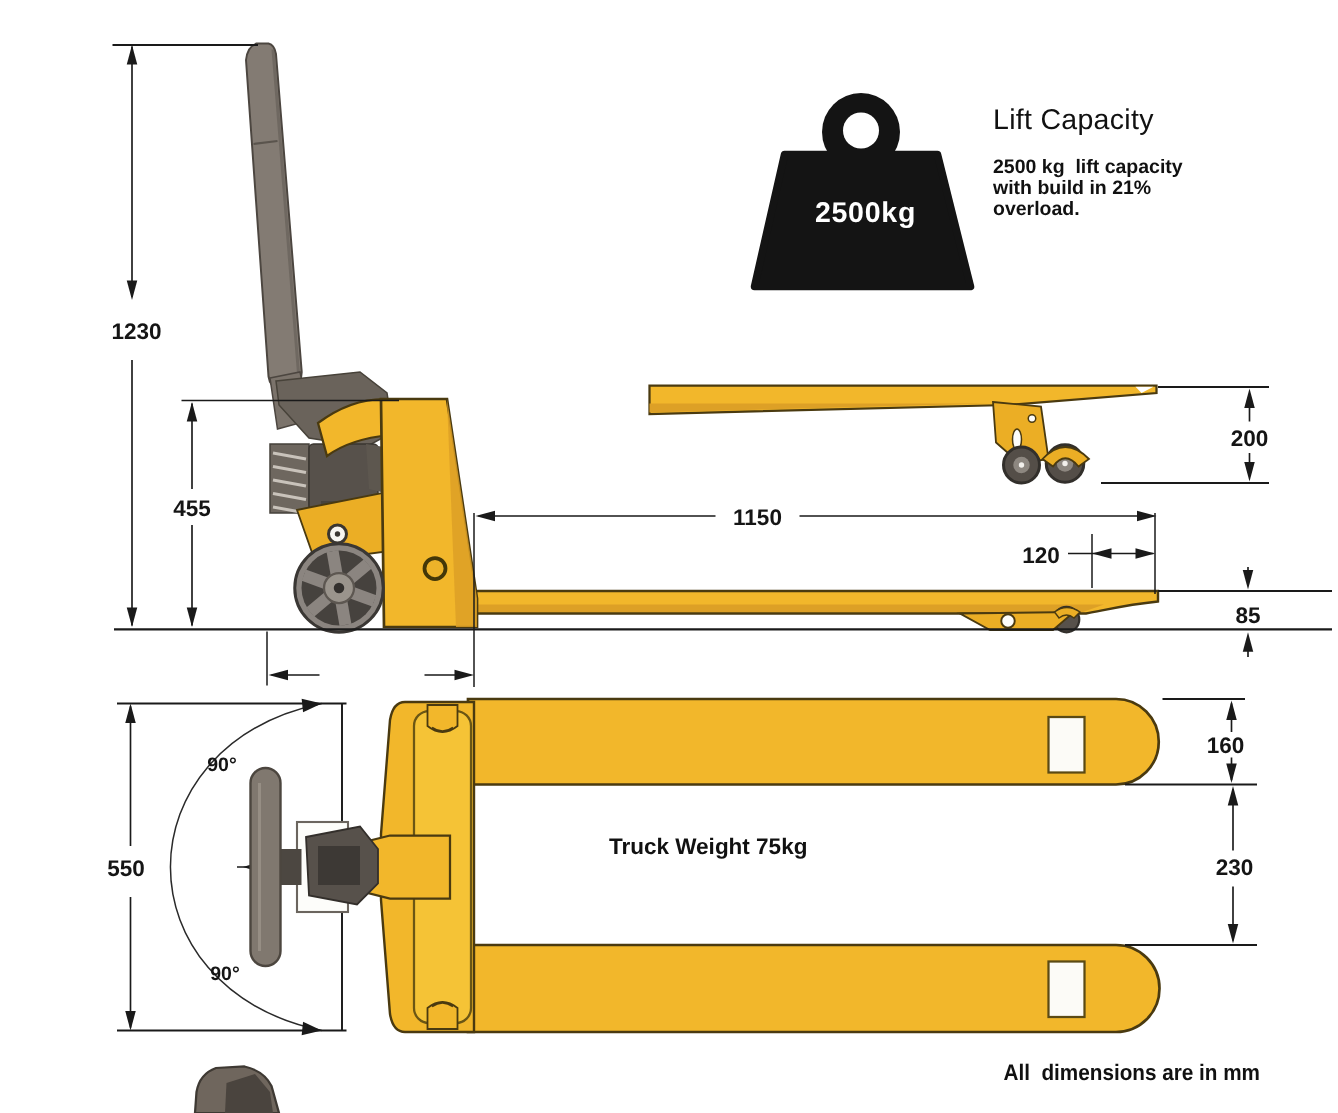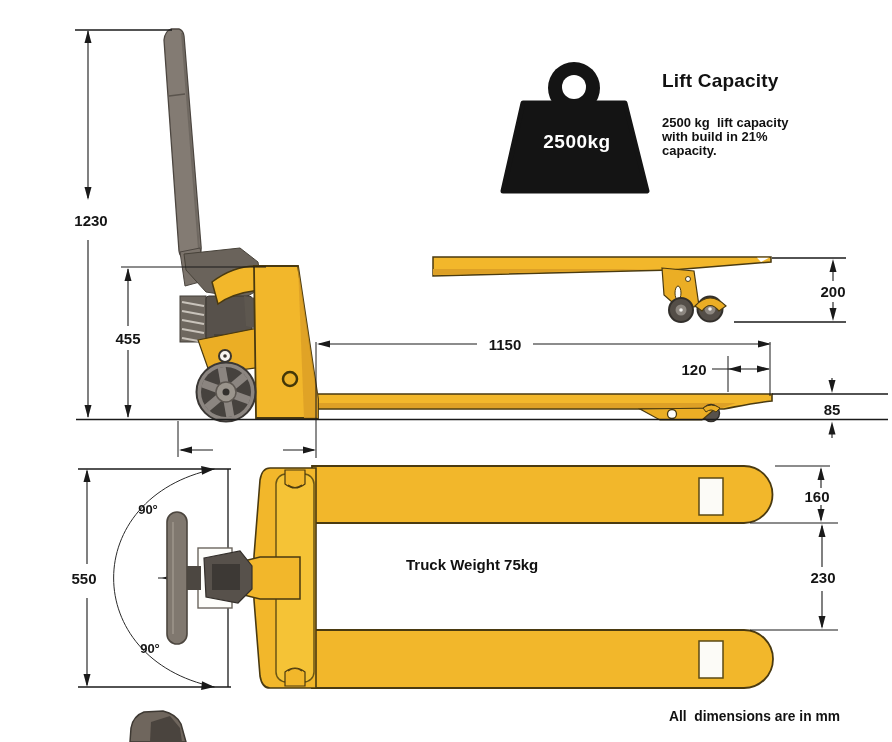--- a/index.html
+++ b/index.html
@@ -3,22 +3,22 @@
 <meta charset="utf-8">
 <style>
   html,body{margin:0;padding:0;background:#ffffff;}
   .stage{position:relative;width:892px;height:742px;background:#ffffff;overflow:hidden;
          font-family:"Liberation Sans",sans-serif;}
   .stage svg{position:absolute;left:0;top:0;}
   .dim{font:bold 15px "Liberation Sans",sans-serif;fill:#151515;}
   .dim-sm{font:bold 13px "Liberation Sans",sans-serif;fill:#151515;}
   .badge-text{font:bold 19px "Liberation Sans",sans-serif;fill:#ffffff;letter-spacing:.5px;}
   .overlay{position:absolute;color:#111;}
-  .lift-heading{left:662px;top:70px;font-size:19px;font-weight:bold;letter-spacing:.2px;}
-  .lift-desc{left:662px;top:116px;font-size:13px;font-weight:bold;line-height:14px;}
+  .lift-heading{left:662px;top:70px;font-size:19px;font-weight:normal;letter-spacing:.2px;}
+  .lift-desc{left:662px;top:104px;font-size:13px;font-weight:bold;line-height:14px;}
   .lift-desc div{white-space:pre;}
   .truck-weight{left:406px;top:556px;font-size:15px;font-weight:bold;}
   .units-note{left:650px;top:707px;width:190px;text-align:right;font-size:15px;
               font-weight:bold;white-space:pre;transform:scaleX(.92);transform-origin:100% 50%;}
 </style>
 </head>
 <body>
 
 <div class="stage">
 
@@ -243,18 +243,18 @@
   <g>
     <path d="M130,742 L131,728 Q133,716 144,712 L163,711 Q176,714 181,724 L186,742 Z" fill="#6f665d" stroke="#3e3933" stroke-width="1.5"></path>
     <path d="M150,742 L151,722 L170,716 L180,728 L182,742 Z" fill="#4a443e"></path>
   </g>
 </svg>
 
 <div class="overlay lift-heading">Lift Capacity</div>
 <div class="overlay lift-desc">
   <div>2500 kg  lift capacity</div>
   <div>with build in 21%</div>
-  <div>capacity.</div>
+  <div>overload.</div>
 </div>
 <div class="overlay truck-weight">Truck Weight 75kg</div>
 <div class="overlay units-note">All  dimensions are in mm</div>
 
 </div>
 
 </body></html>

